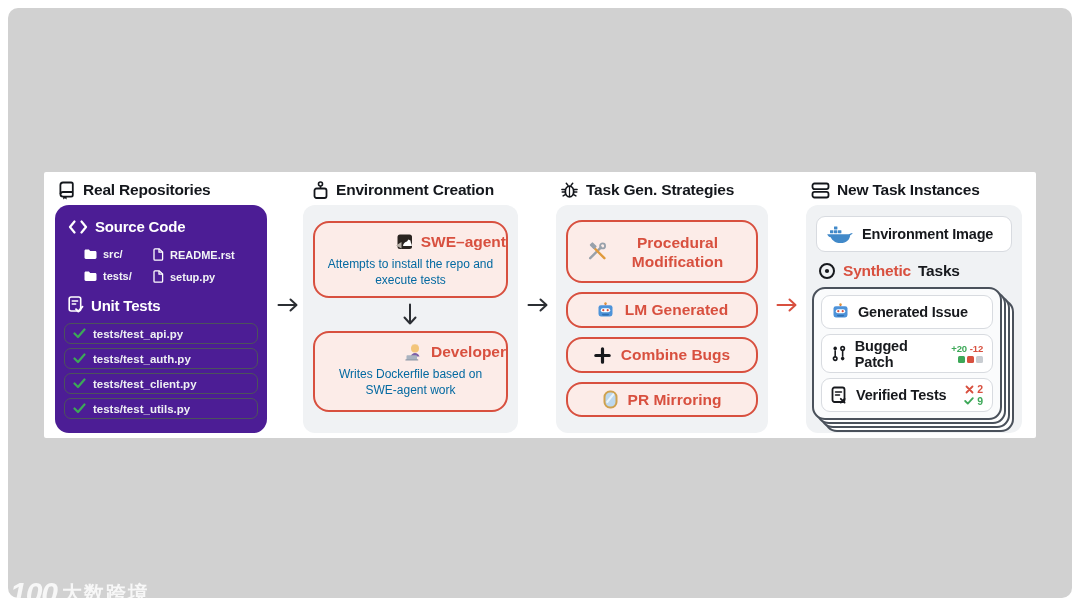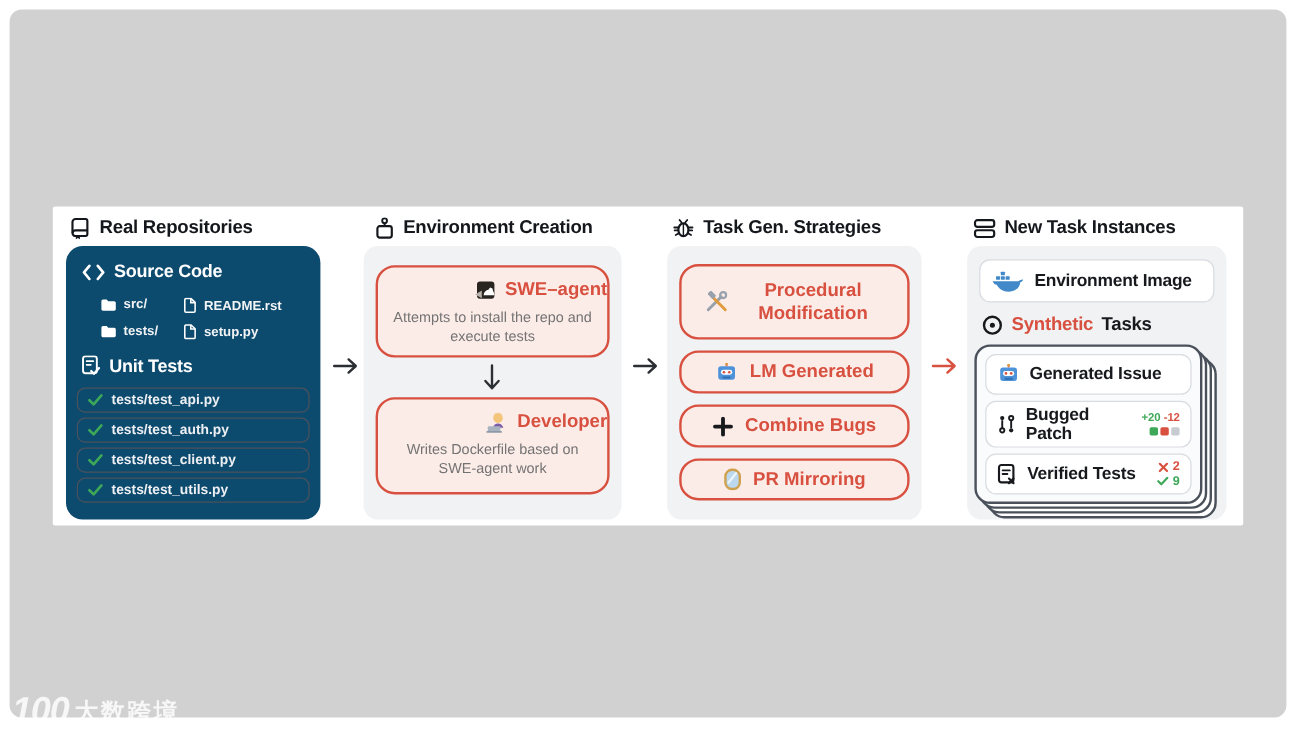--- a/index.html
+++ b/index.html
@@ -11,39 +11,39 @@
   .gray-bg { position:absolute; left:8px; top:8px; width:1064px; height:590px;
     background:#d1d1d1; border-radius:10px; }
   .white-band { position:absolute; left:44px; top:172px; width:992px; height:266px;
     background:#ffffff; border-radius:2px; }
 
   .col-header { position:absolute; top:179px; height:22px; display:flex; align-items:center;
     gap:7px; font-size:15.5px; font-weight:700; color:#14171c; letter-spacing:-0.2px; }
 
   
   .dark-panel { position:absolute; left:55px; top:205px; width:212px; height:228px;
-    background:#0c4a6e; border-radius:14px; }
+    background:#4c1d95; border-radius:14px; }
   .dp-header { position:absolute; display:flex; align-items:center; gap:7px;
     font-size:15px; font-weight:700; color:#ffffff; letter-spacing:-0.2px; }
   .fi { position:absolute; display:flex; align-items:center; gap:6px;
     font-size:11px; font-weight:700; color:#f2f4f6; }
   .test-list { position:absolute; top:118px; left:0; right:0; }
   .test-row { display:flex; align-items:center; gap:7px; height:21px;
     border:1.3px solid #4c525c; border-radius:7px; padding:0 8px; margin:0 9px 4px;
     font-size:11.5px; font-weight:700; color:#eef0f3; }
 
   
   .panel { position:absolute; top:205px; height:228px; background:#f0f2f4; border-radius:12px; }
 
   
   .red-box { position:absolute; background:#fcece8; border:2.5px solid #d8503f; border-radius:16px; }
   .rb-title { display:flex; justify-content:flex-end; align-items:center; gap:7px; margin-top:9px;
     color:#d8503f; font-size:15.5px; font-weight:700; }
   .rb-desc { margin-top:4px; text-align:center; font-size:12px; line-height:16px;
-    color:#737373; font-weight:500; padding:0 8px; }
+    color:#0369a1; font-weight:500; padding:0 8px; }
   .strat { display:flex; align-items:center; justify-content:center; gap:10px;
     color:#d8503f; font-weight:700; font-size:15.5px; left:10px; width:192px; }
   .strat .wrap-label { width:120px; text-align:center; line-height:19px; }
 
   .arrow { position:absolute; }
 
   
   .inst-box { display:flex; align-items:center; gap:8px; padding:0 9px; background:#ffffff;
     border:1.5px solid #d8dbe0; border-radius:9px; font-size:14.5px; font-weight:700;
     color:#17191d; letter-spacing:-0.2px; }

